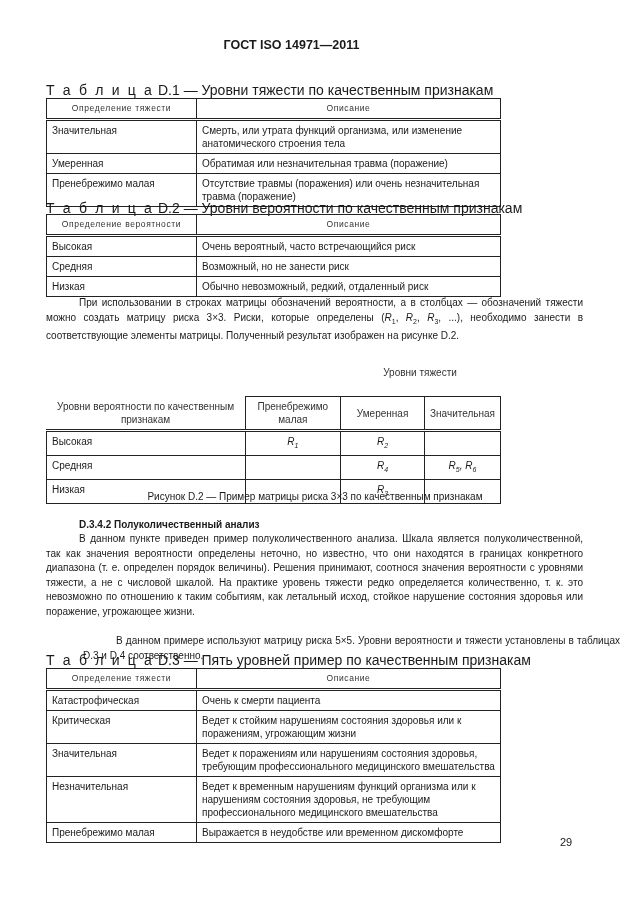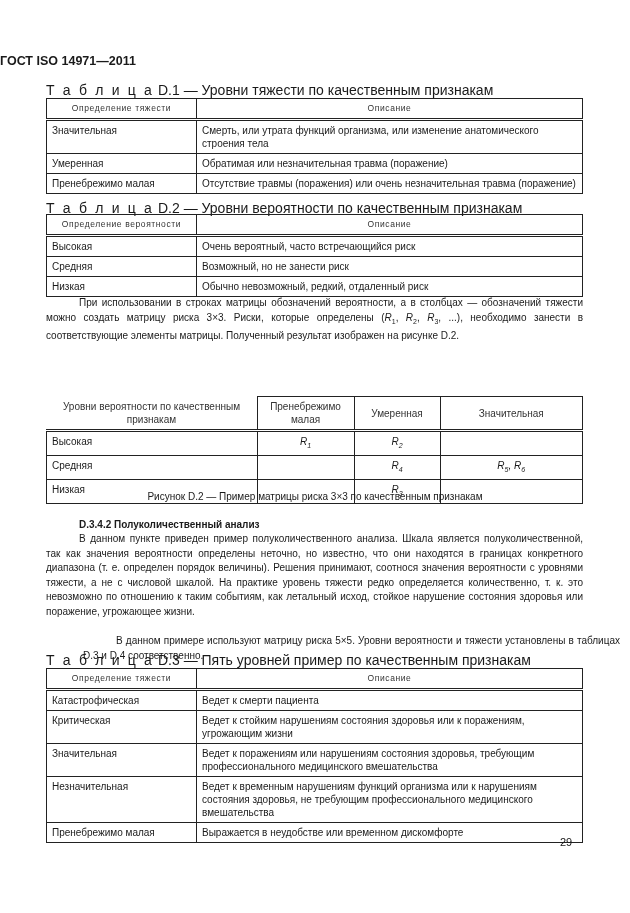--- a/index.html
+++ b/index.html
@@ -1,21 +1,21 @@
 <!DOCTYPE html>
 <html><head>
 <meta charset="utf-8">
 <style>
   html,body{margin:0;padding:0;background:#fff;}
   body{width:630px;height:913px;position:relative;font-family:"Liberation Sans",sans-serif;color:#1a1a1a;overflow:hidden;}
   .abs{position:absolute;}
-  .hdr{left:0;top:54px;width:583px;text-align:left;font-weight:bold;font-size:12.5px;}
+  .hdr{left:0;top:38px;width:583px;text-align:center;font-weight:bold;font-size:12.5px;}
   .cap{font-size:14px;left:46px;}
   .cap .sp{letter-spacing:2.2px;}
-  table{border-collapse:collapse;position:absolute;left:46px;width:537px;font-size:10px;}
+  table{border-collapse:collapse;position:absolute;left:46px;width:455px;font-size:10px;}
   td,th{border:1px solid #222;padding:3px 5px;vertical-align:top;text-align:left;font-weight:normal;line-height:13px;}
   th{text-align:center;font-size:8.5px;letter-spacing:0.6px;color:#333;padding:3px 5px;border-bottom:3px double #222;}
   .c1{width:139px;}
   .para{left:46px;width:537px;font-size:10px;line-height:14.6px;text-align:justify;}
   .ind{text-indent:33px;}
   .mx td{padding:3px 5px;}
   .mx .ctr{text-align:center;font-style:italic;}
   .mx .hd{text-align:center;vertical-align:middle;font-size:10px;color:#333;}
   .noborder{border:none !important;}
   sub{font-size:7px;}
@@ -67,20 +67,21 @@
   <tr>
         <td>Низкая</td>
         <td>Обычно невозможный, редкий, отдаленный риск</td>
       </tr>
 </tbody>
   </table>
 
 <div class="abs para ind" style="top:296px;"><span>При использовании в строках матрицы обозначений вероятности, а в столбцах — обозначений тяжести можно создать матрицу риска 3×3. Риски, которые определены (</span><i>R</i><sub>1</sub>, <i>R</i><sub>2</sub>, <i>R</i><sub>3</sub><span>, ...), необходимо занести в соответствующие элементы матрицы. Полученный результат изображен на рисунке D.2.</span></div>
 
 <div class="abs" style="left:257px;width:326px;top:366px;text-align:center;font-size:10px;line-height:13px;color:#333;">
+  <div>Уровни тяжести</div>
 </div>
 <table class="mx" style="top:396px;">
   <tbody>
       <tr>
     <td class="hd noborder" style="width:200px;border-bottom:3px double #222 !important;">Уровни вероятности по качественным признакам</td>
     <td class="hd" style="width:86px;border-bottom:3px double #222;">Пренебрежимо малая</td>
     <td class="hd" style="width:75px;border-bottom:3px double #222;">Умеренная</td>
     <td class="hd" style="border-bottom:3px double #222;">Значительная</td>
   </tr>
   <tr>
@@ -111,21 +112,21 @@
 
 <div class="abs cap" style="top:652px;"><span class="sp">Т а б л и ц а</span> <span>D.3 — Пять уровней пример по качественным признакам</span></div>
 <table style="top:668px;">
   <tbody>
       <tr>
         <th class="c1">Определение тяжести</th>
         <th>Описание</th>
       </tr>
   <tr>
         <td>Катастрофическая</td>
-        <td>Ведет к смерти пациента</td>
+        <td>Очень к смерти пациента</td>
       </tr>
   <tr>
         <td>Критическая</td>
         <td>Ведет к стойким нарушениям состояния здоровья или к поражениям, угрожающим жизни</td>
       </tr>
   <tr>
         <td>Значительная</td>
         <td>Ведет к поражениям или нарушениям состояния здоровья, требующим профессионального медицинского вмешательства</td>
       </tr>
   <tr>

